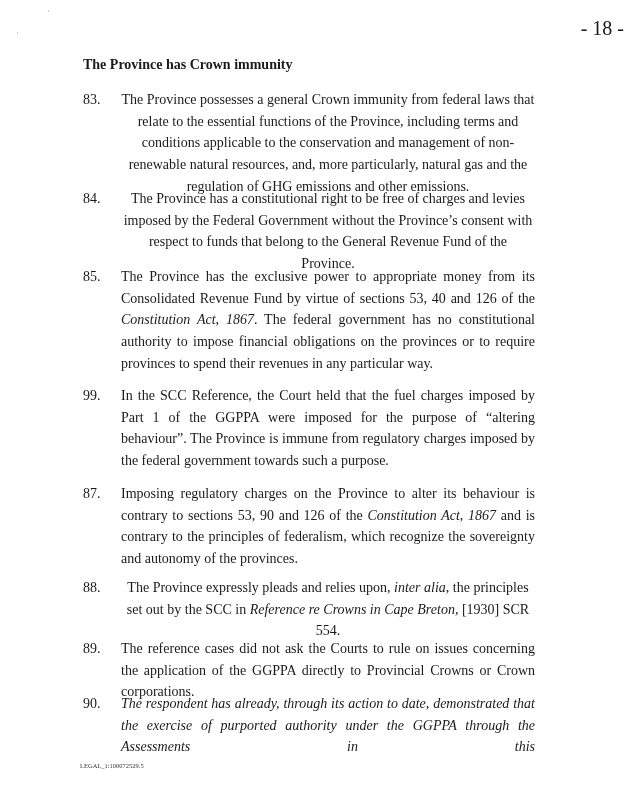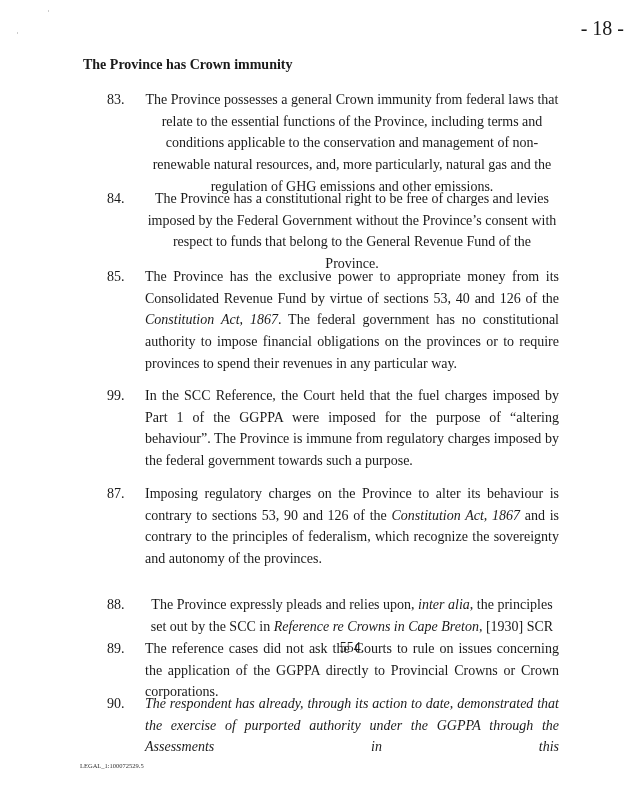--- a/index.html
+++ b/index.html
@@ -31,21 +31,20 @@
     font-size: 14px;
     font-weight: bold;
     line-height: 18px;
   }
   .para {
     position: absolute;
     left: 83px;
     width: 452px;
     font-size: 14px;
     line-height: 21.7px;
-    margin-left: 24px;
   }
   .para .num {
     position: absolute;
     left: 0;
     top: 0;
   }
   .para .body {
     margin-left: 38px;
     text-align: justify;
   }
@@ -95,21 +94,21 @@
 <div class="para" style="top:385px;">
   <span class="num">99.</span>
   <div class="body"><span>In the SCC Reference, the Court held that the fuel charges imposed by Part 1 of the GGPPA were imposed for the purpose of “altering behaviour”. The Province is immune from regulatory charges imposed by the federal government towards such a purpose.</span></div>
 </div>
 
 <div class="para" style="top:483px;">
   <span class="num">87.</span>
   <div class="body"><span>Imposing regulatory charges on the Province to alter its behaviour is contrary to sections 53, 90 and 126 of the </span><em>Constitution Act, 1867</em><span> and is contrary to the principles of federalism, which recognize the sovereignty and autonomy of the provinces.</span></div>
 </div>
 
-<div class="para" style="top:594px;">
+<div class="para" style="top:577px;">
   <span class="num">88.</span>
   <div class="body left"><span>The Province expressly pleads and relies upon, </span><em>inter alia</em><span>, the principles set out by the SCC in </span><em>Reference re Crowns in Cape Breton</em><span>, [1930] SCR 554.</span></div>
 </div>
 
 <div class="para" style="top:638px;">
   <span class="num">89.</span>
   <div class="body"><span>The reference cases did not ask the Courts to rule on issues concerning the application of the GGPPA directly to Provincial Crowns or Crown corporations.</span></div>
 </div>
 
 <div class="para" style="top:693px;">

